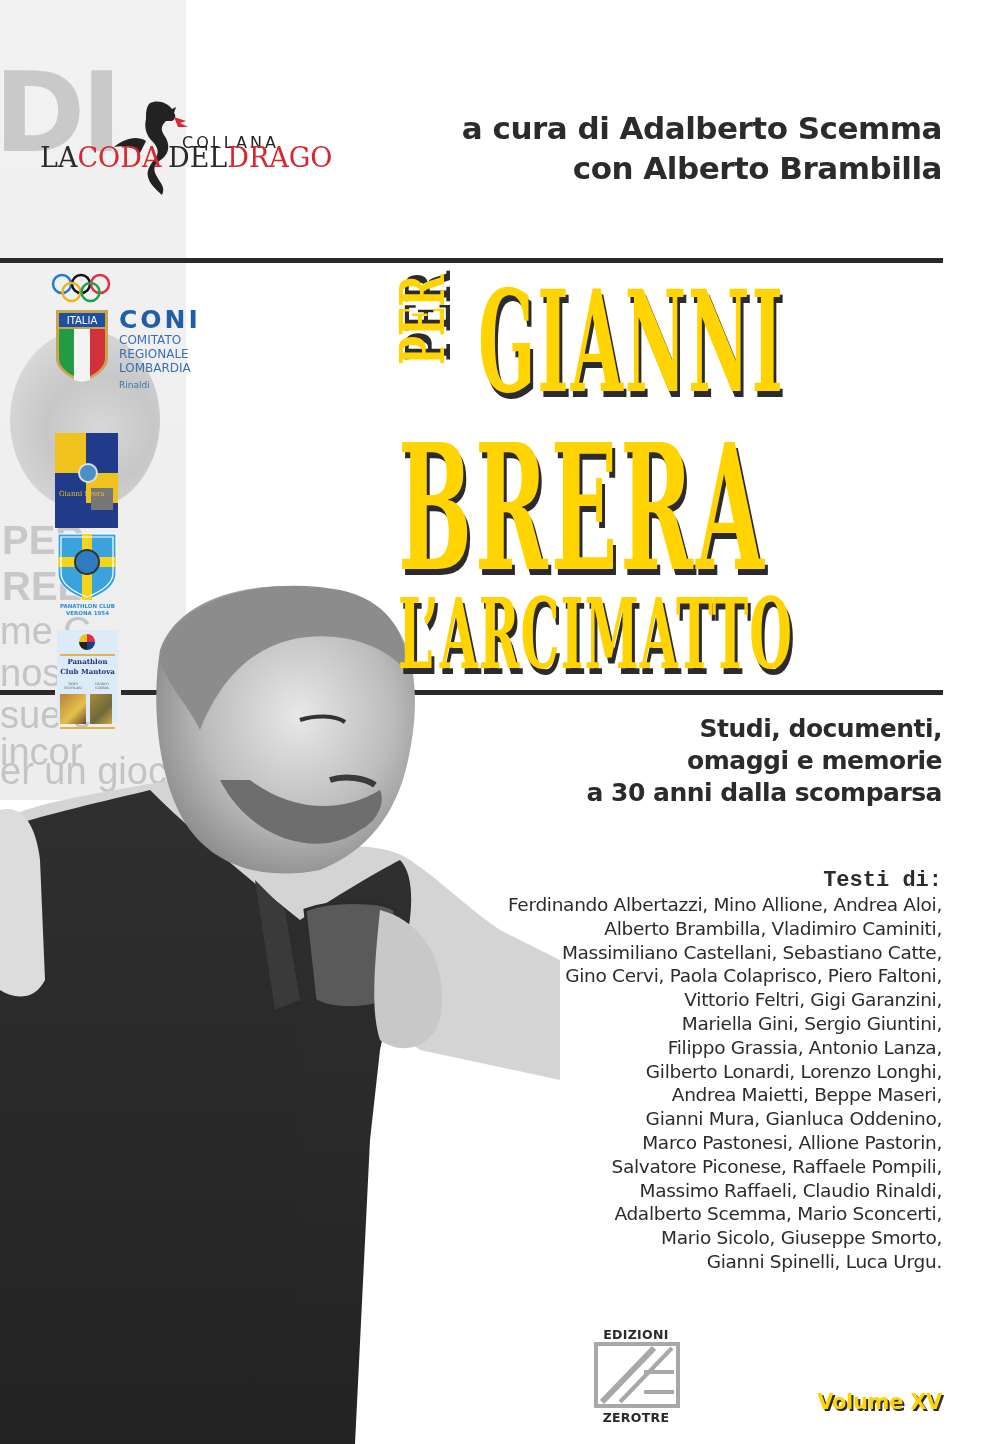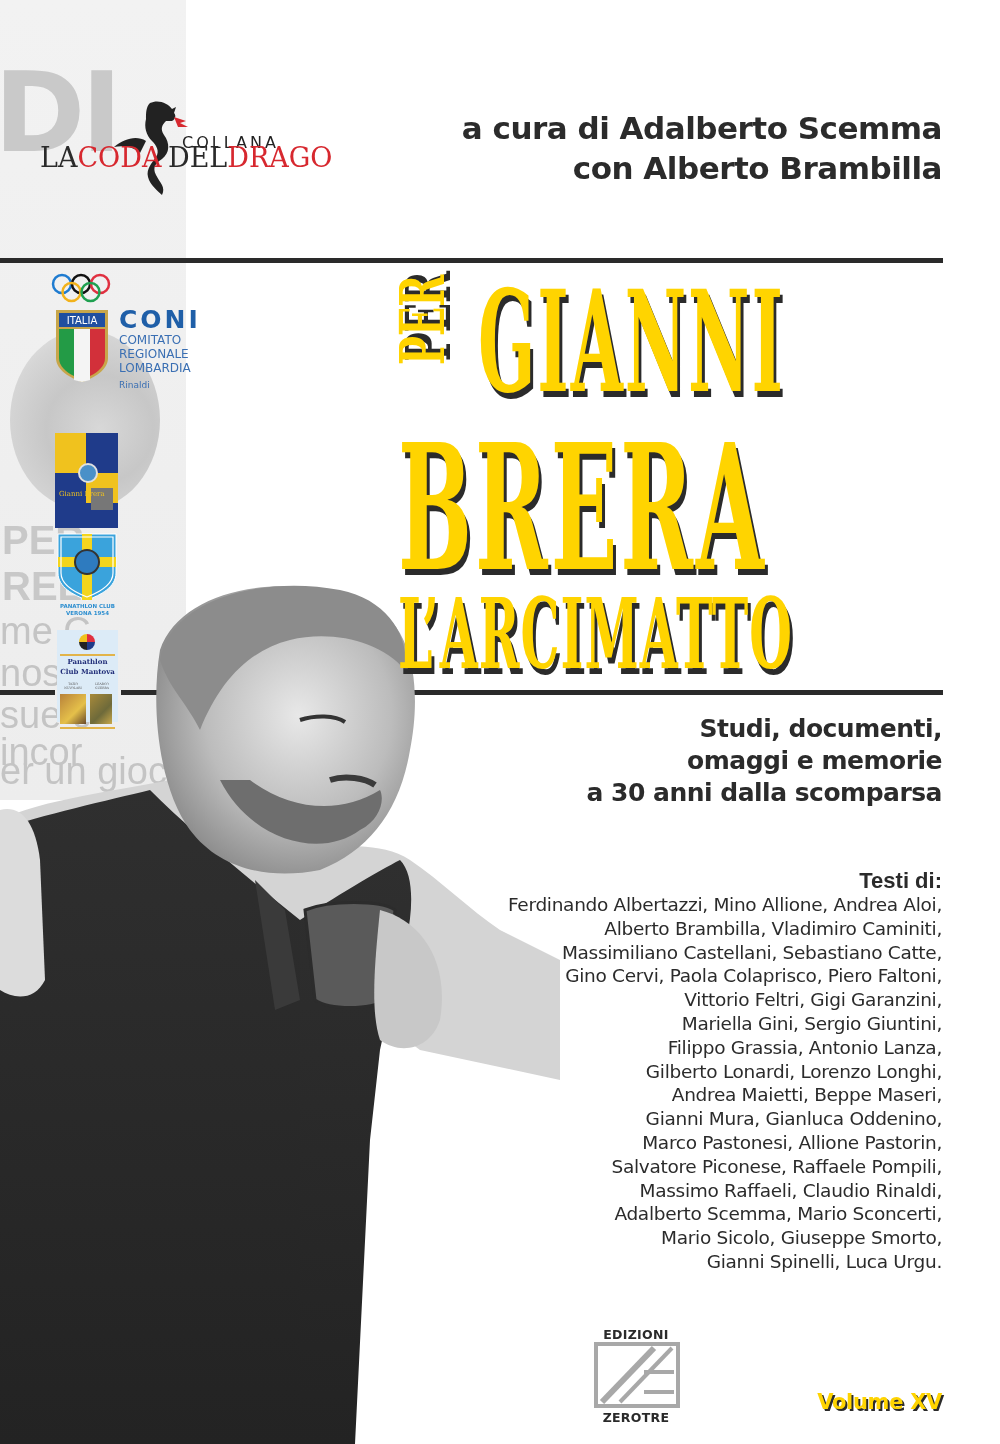--- a/index.html
+++ b/index.html
@@ -79,21 +79,21 @@
     left: 392px; top: 365px; font-size: 62px; transform: rotate(-90deg) scaleX(0.62);
     transform-origin: left top;
   }
 
   .subtitle {
     right: 58px; top: 713px; text-align: right;
     font-family: "DejaVu Sans", sans-serif; font-weight: bold; font-size: 25px;
     line-height: 32px; color: #2b2b2b; letter-spacing: -0.5px;
   }
   .testi-label {
-    right: 58px; top: 868px; font-family: Liberation Sans, sans-serif; font-weight: bold;
+    right: 58px; top: 868px; font-family: Liberation Mono, monospace; font-weight: bold;
     font-size: 22px; color: #2b2b2b;
   }
   .authors {
     right: 58px; top: 893px; width: 520px; text-align: right;
     font-family: "DejaVu Sans", sans-serif; font-size: 18.5px; line-height: 23.8px; color: #2b2b2b;
     letter-spacing: -0.3px;
   }
   .authors div { white-space: nowrap; }
 
   .volume {

